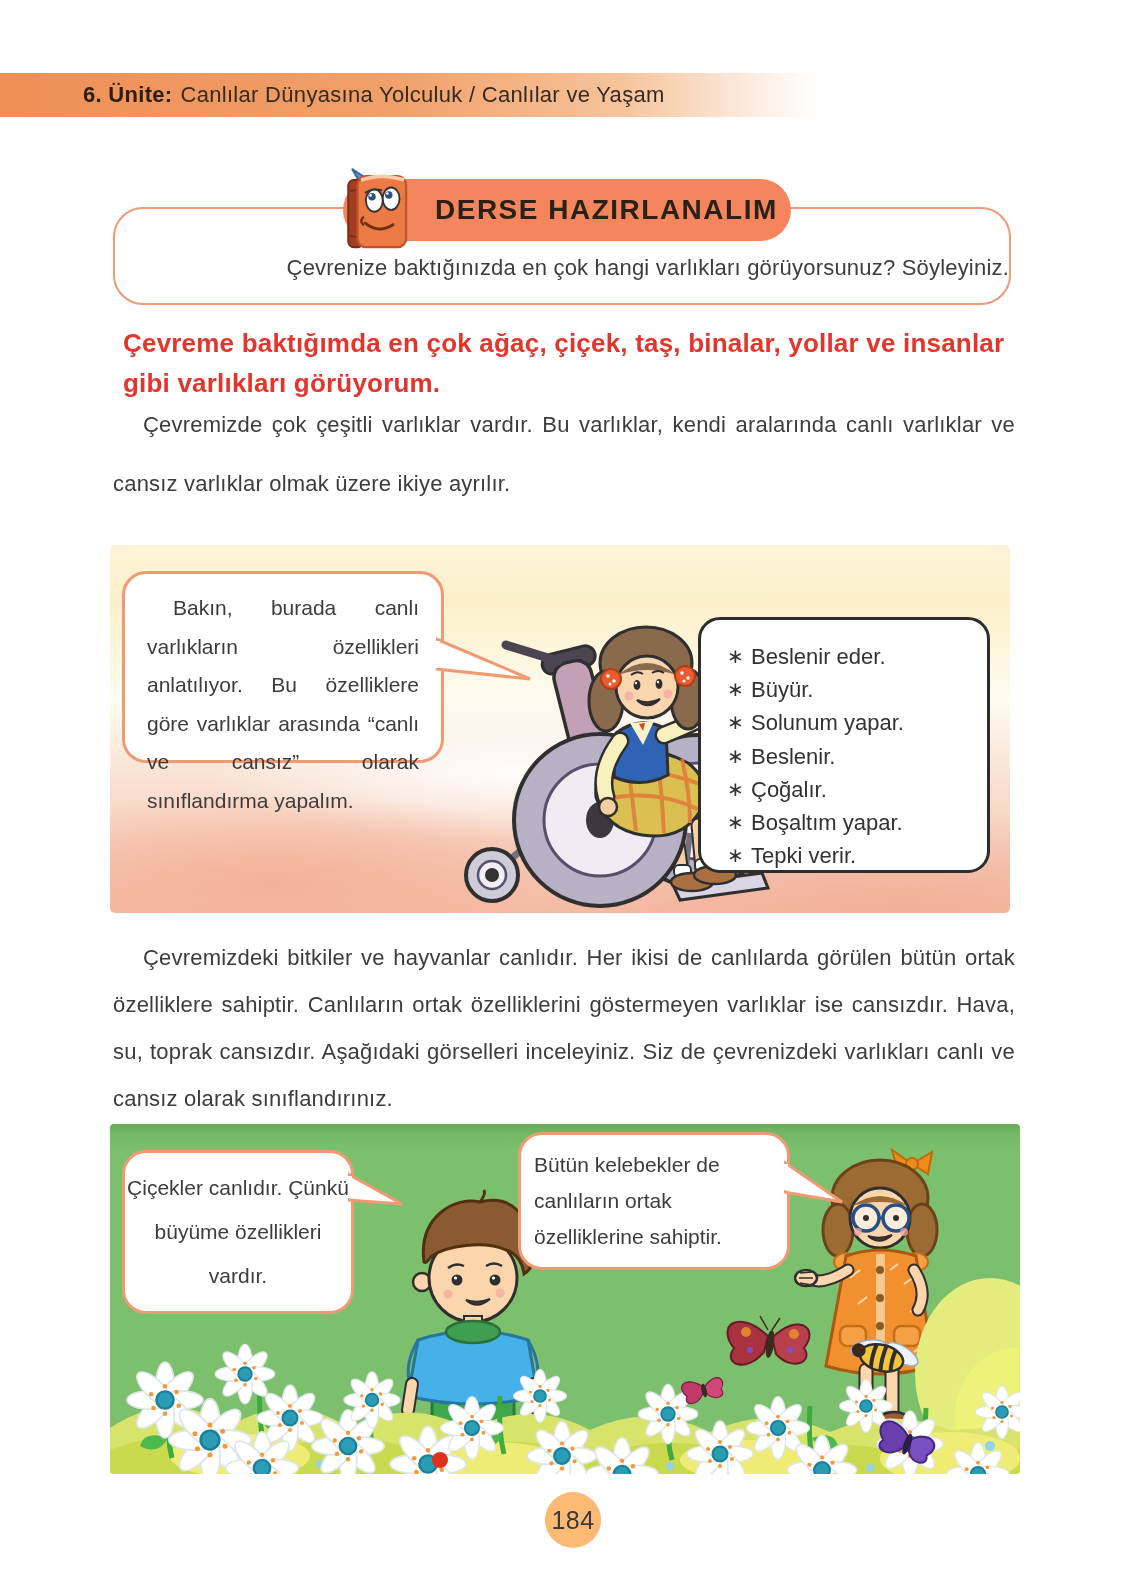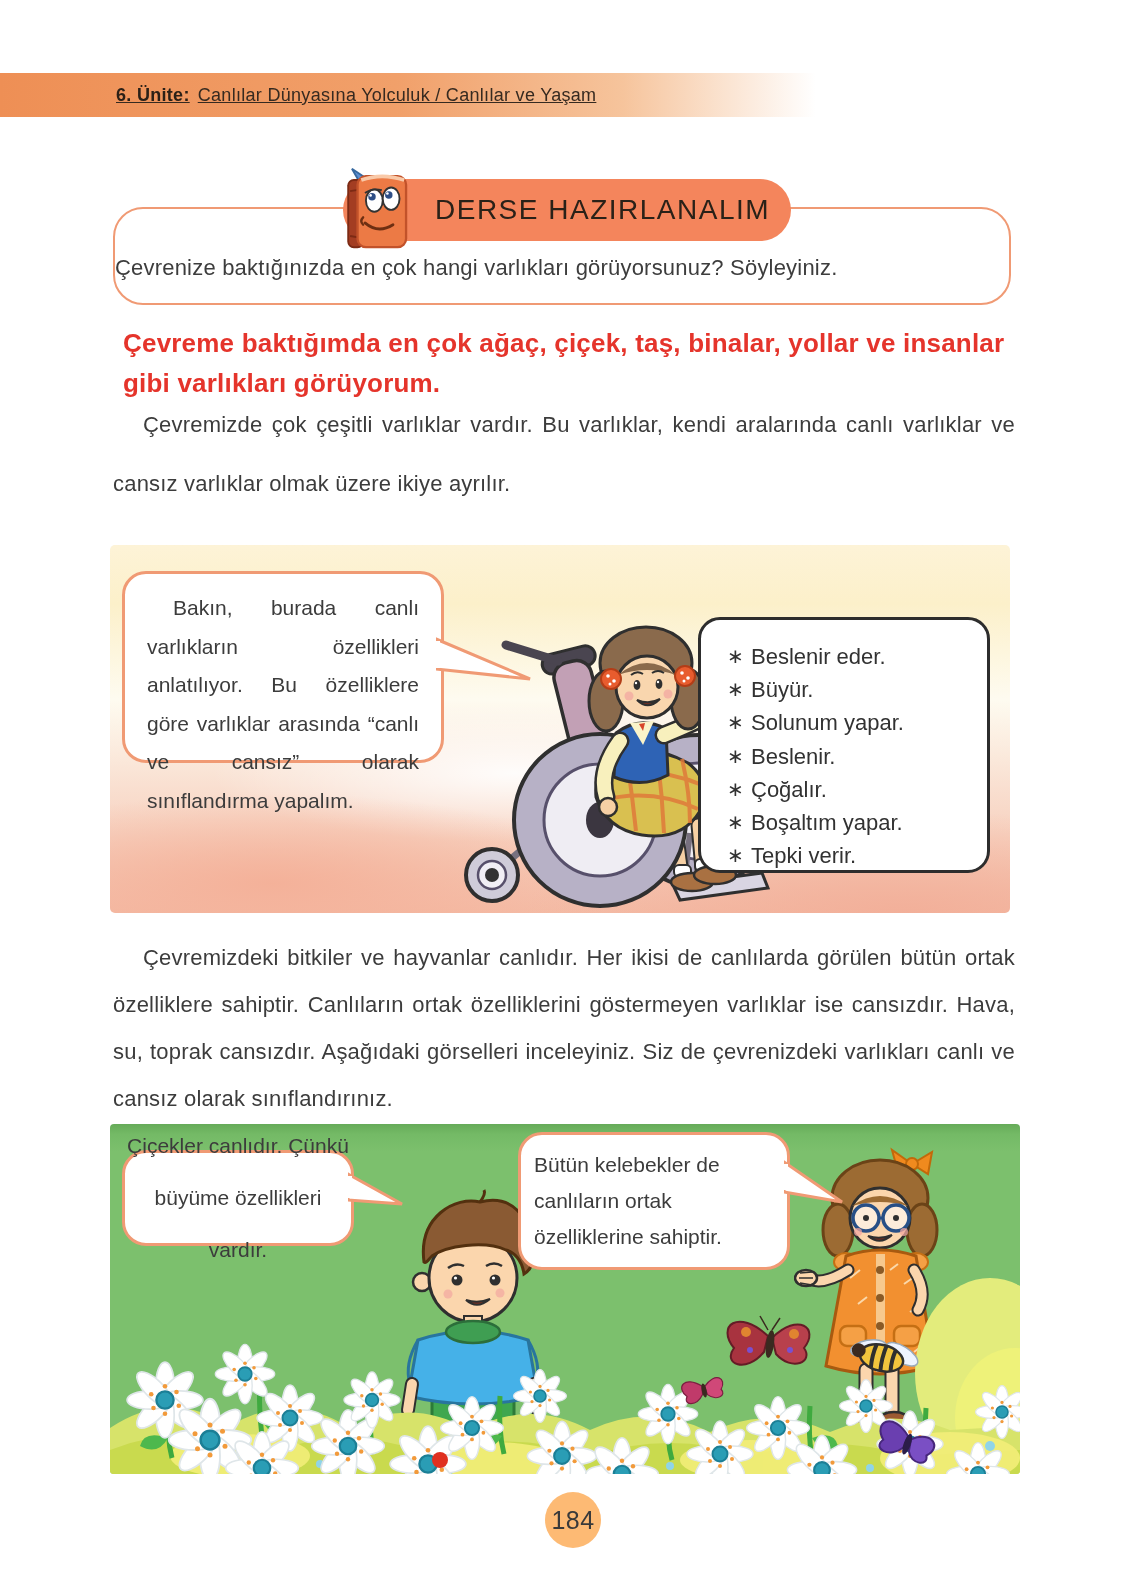--- a/index.html
+++ b/index.html
@@ -6,37 +6,37 @@
   .page{
     position:relative;width:1133px;height:1587px;background:#ffffff;overflow:hidden;
     font-family:"Liberation Sans",sans-serif;color:#3d3d3d;
   }
   
   .unit-bar{
     position:absolute;left:0;top:73px;width:100%;height:44px;
     background:linear-gradient(to right,#ee8f55 0%,#f1a06a 35%,#f6c49c 55%,rgba(255,255,255,0) 72%);
     display:flex;align-items:center;
   }
-  .unit-bar .txt{padding-left:116px;font-size:18px;color:#362a20;letter-spacing:.3px;white-space:nowrap;text-decoration:underline;}
+  .unit-bar .txt{padding-left:83px;font-size:22px;color:#362a20;letter-spacing:.3px;white-space:nowrap;}
   .unit-bar .lbl{font-weight:bold;margin-right:8px;color:#2b2017;}
   
   .prep-box{
     position:absolute;left:113px;top:207px;width:898px;height:98px;
     border:2.5px solid #f09a74;border-radius:30px;background:#fff;box-sizing:border-box;
   }
   .prep-question{
-    position:absolute;left:0;right:0;top:46px;text-align:left;
+    position:absolute;left:0;right:0;top:46px;text-align:right;
     font-size:22px;color:#3d3d3d;letter-spacing:.2px;
   }
   .prep-badge{
     position:absolute;left:228px;top:-30px;width:448px;height:62px;border-radius:34px;
     background:#f4855c;display:flex;align-items:center;
   }
   .prep-badge .badge-label{
-    margin-left:92px;font-size:28px;letter-spacing:1.5px;color:#2a2118;white-space:nowrap;
+    margin-left:92px;font-size:28px;letter-spacing:1.5px;color:#2a2118;white-space:nowrap;font-weight:bold;
   }
   .mascot{position:absolute;left:-6px;top:-18px;width:84px;height:94px;}
   
   .answer{
     position:absolute;left:123px;top:323px;width:900px;
     font-size:26px;font-weight:bold;color:#e5342b;line-height:40px;letter-spacing:.2px;
   }
   
   .para{
     position:absolute;left:113px;width:902px;font-size:22px;line-height:59px;
@@ -67,22 +67,22 @@
   }
   .traits-box ul{list-style:none;margin:0;padding:0;}
   .traits-box li{display:flex;font-size:22px;line-height:33.2px;color:#323232;}
   .traits-box .bullet{width:24px;flex:0 0 24px;font-size:20px;}
   .girl-wheelchair{position:absolute;left:330px;top:38px;}
   
   .garden-panel{
     position:absolute;left:110px;top:1124px;width:910px;height:350px;overflow:hidden;border-radius:4px;
     background:linear-gradient(180deg,#66ab59 0%,#74ba66 3%,#7cc06d 8%,#7cc06d 100%);
   }
-  .speech.sb-boy{left:12px;top:26px;width:232px;height:96px;display:flex;align-items:center;justify-content:center;
-    text-align:center;font-size:21px;line-height:52px;padding:6px 0;}
+  .speech.sb-boy{left:12px;top:26px;width:232px;height:164px;display:flex;align-items:center;justify-content:center;
+    text-align:center;font-size:21px;line-height:44px;padding:6px 0;}
   .speech.sb-girl{left:408px;top:8px;width:272px;height:138px;display:flex;align-items:center;justify-content:center;
     text-align:left;font-size:21px;line-height:36px;padding:6px 13px;}
   .boy-svg{position:absolute;left:250px;top:64px;}
   .girl-svg{position:absolute;left:684px;top:20px;}
   .flowers{position:absolute;left:0;bottom:-4px;}
   
   .page-num{
     position:absolute;left:545px;top:1492px;width:56px;height:56px;border-radius:50%;
     background:#fdba74;display:flex;align-items:center;justify-content:center;
     font-size:25px;color:#3a3a3a;letter-spacing:.5px;

